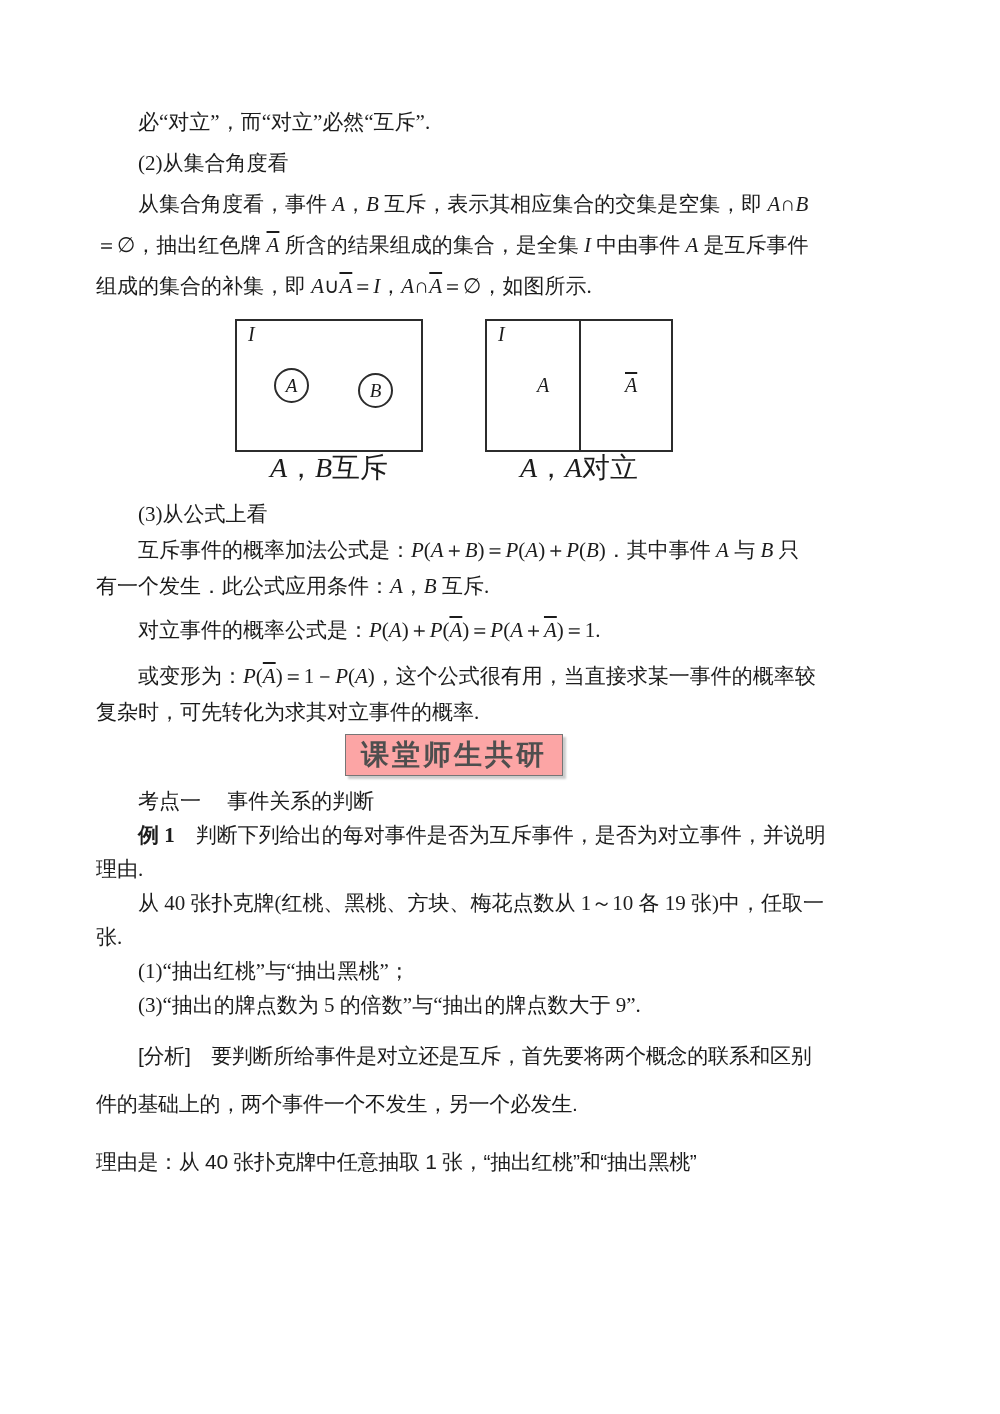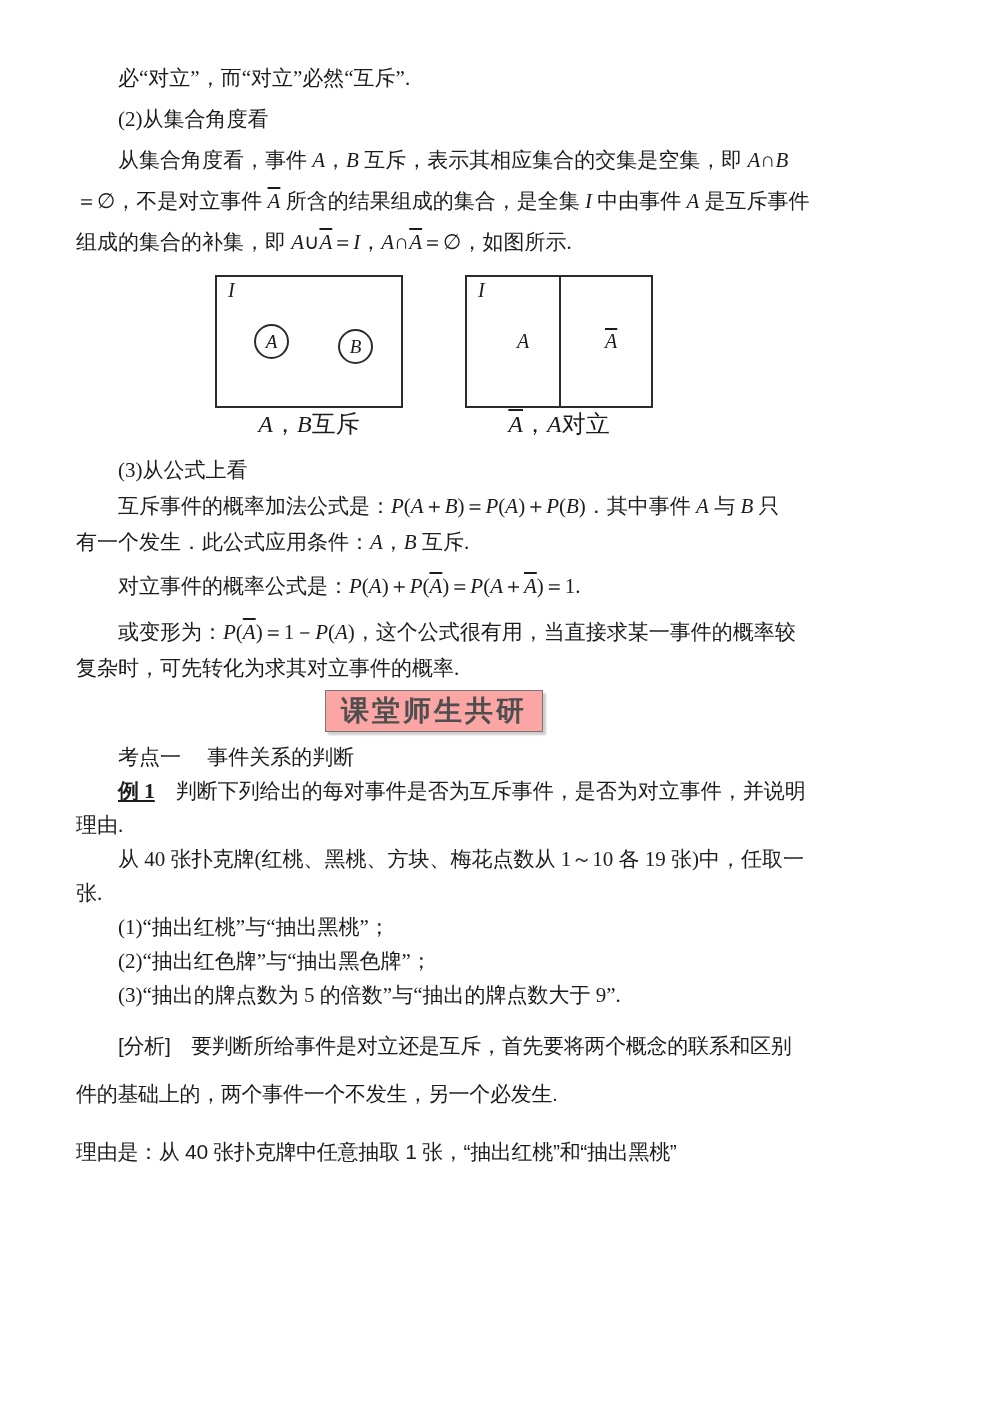--- a/index.html
+++ b/index.html
@@ -1,70 +1,70 @@
 <!DOCTYPE html>
 <html><head>
 <meta charset="utf-8">
 <style>
   html,body{margin:0;padding:0;background:#ffffff;}
   .page{position:relative;width:1000px;height:1414px;background:#ffffff;overflow:hidden;
         font-family:"Liberation Serif",serif;color:#1c1c1c;}
-  .content{margin-left:76px;width:716px;padding-top:58px;}
+  .content{margin-left:96px;width:716px;padding-top:102px;}
 
   .line{font-size:21px;line-height:41px;white-space:nowrap;}
   .ind{text-indent:2em;}
   .lh36{line-height:36px;}
   .lh34{line-height:34px;}
   .lh40{line-height:40px;}
   .lh48{line-height:48px;}
   .sans{font-family:"Liberation Sans",sans-serif;letter-spacing:-0.3px;}
   .mt8{margin-top:8px;}
   .mt10{margin-top:10px;}
   .mt14{margin-top:14px;}
 
   .sg-i{font-style:italic;font-family:"Liberation Serif",serif;letter-spacing:0;}
   .sg-ov{font-style:italic;font-family:"Liberation Serif",serif;text-decoration:overline;letter-spacing:0;}
-  .sg-b{font-weight:bold;text-decoration:underline;}
+  .sg-b{font-weight:bold;}
   .sg-red{color:#e60000;font-family:"Liberation Sans",sans-serif;}
   .sg-sans{font-family:"Liberation Sans",sans-serif;}
 
   
   .fig-row{display:flex;justify-content:center;gap:62px;margin-top:12px;}
   .fig{margin:0;text-align:center;}
   .box{position:relative;width:188px;height:133px;border:2px solid #2c2c2c;background:#fff;box-sizing:border-box;}
   .uni{position:absolute;left:11px;top:1px;font-style:italic;font-size:20px;line-height:24px;}
   .circle{position:absolute;width:35px;height:35px;border:2px solid #2c2c2c;border-radius:50%;
           display:flex;align-items:center;justify-content:center;
           font-style:italic;font-size:19px;box-sizing:border-box;}
   .circle-a{left:37px;top:47px;}
   .circle-b{left:121px;top:52px;}
   .divider{position:absolute;left:50%;top:0;bottom:0;width:2px;background:#2c2c2c;}
   .half-label{position:absolute;top:52px;font-style:italic;font-size:20px;line-height:24px;}
   .hl-a{left:50px;}
   .hl-abar{left:138px;text-decoration:overline;}
-  .cap{font-size:24px;line-height:28px;margin-top:2px;}
+  .cap{font-size:28px;line-height:28px;margin-top:2px;}
 
   
   .banner-wrap{text-align:center;margin-top:4px;}
   .banner{display:inline-block;border:1px solid #767676;background:#fca5a5;
           box-shadow:3px 3px 2px #cccccc;padding:0 15px;
           font-family:"Liberation Sans",sans-serif;font-weight:bold;
           font-size:28px;line-height:40px;color:#4e4e4e;letter-spacing:3px;}
 </style>
 </head>
 <body>
 
 <div class="page">
   <div class="content">
 
     <div>
         <div class="line ind"><span>必“对立”，而“对立”必然“互斥”.</span></div>
         <div class="line ind"><span>(2)从集合角度看</span></div>
         <div class="line ind"><span>从集合角度看，事件 </span><span class="sg-i">A</span><span>，</span><span class="sg-i">B</span><span> 互斥，表示其相应集合的交集是空集，即 </span><span class="sg-i">A</span><span>∩</span><span class="sg-i">B</span></div>
-        <div class="line"><span>＝∅，不是对立事件 </span><span class="sg-ov">A</span><span> 所含的结果组成的集合，是全集 </span><span class="sg-i">I</span><span> 中由事件 </span><span class="sg-i">A</span><span> 是互斥事件</span></div>
+        <div class="line"><span>＝∅，抽出红色牌 </span><span class="sg-ov">A</span><span> 所含的结果组成的集合，是全集 </span><span class="sg-i">I</span><span> 中由事件 </span><span class="sg-i">A</span><span> 是互斥事件</span></div>
         <div class="line"><span>组成的集合的补集，即 </span><span class="sg-i">A</span><span>∪</span><span class="sg-ov">A</span><span>＝</span><span class="sg-i">I</span><span>，</span><span class="sg-i">A</span><span>∩</span><span class="sg-ov">A</span><span>＝∅，如图所示.</span></div>
       </div>
 
     <div class="fig-row">
       <figure class="fig">
         <div class="box">
           <span class="uni">I</span>
           <span class="circle circle-a">A</span>
           <span class="circle circle-b">B</span>
         </div>
@@ -94,21 +94,20 @@
       <div class="banner">课堂师生共研</div>
     </div>
 
     <div>
         <div class="line ind lh34 mt8"><span>考点一　 事件关系的判断</span></div>
         <div class="line ind lh34"><span class="sg-b">例 1</span><span>　判断下列给出的每对事件是否为互斥事件，是否为对立事件，并说明</span></div>
         <div class="line lh34"><span>理由.</span></div>
         <div class="line ind lh34"><span>从 40 张扑克牌(红桃、黑桃、方块、梅花点数从 1～10 各 19 张)中，任取一</span></div>
         <div class="line lh34"><span>张.</span></div>
         <div class="line ind lh34"><span>(1)“抽出红桃”与“抽出黑桃”；</span></div>
-        <div class="line ind lh34"><span>(2)“抽出红色牌”与“抽出黑色牌”；</span></div>
         <div class="line ind lh34"><span>(3)“抽出的牌点数为 5 的倍数”与“抽出的牌点数大于 9”.</span></div>
       </div>
 
     <div>
         <div class="line sans ind lh48 mt10"><span>[分析]　要判断所给事件是对立还是互斥，首先要将两个概念的联系和区别</span></div>
         <div class="line sans lh48"><span>件的基础上的，两个事件一个不发生，另一个必发生.</span></div>
       </div>
 
     <div>
         <div class="line sans lh40 mt14"><span>理由是：从 40 张扑克牌中任意抽取 1 张，“抽出红桃”和“抽出黑桃”</span></div>

